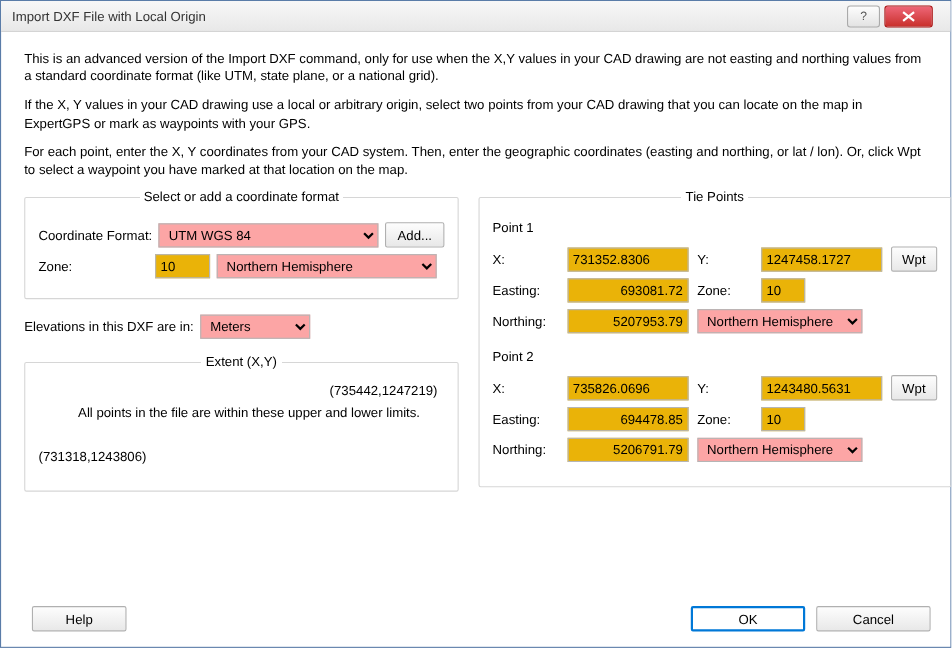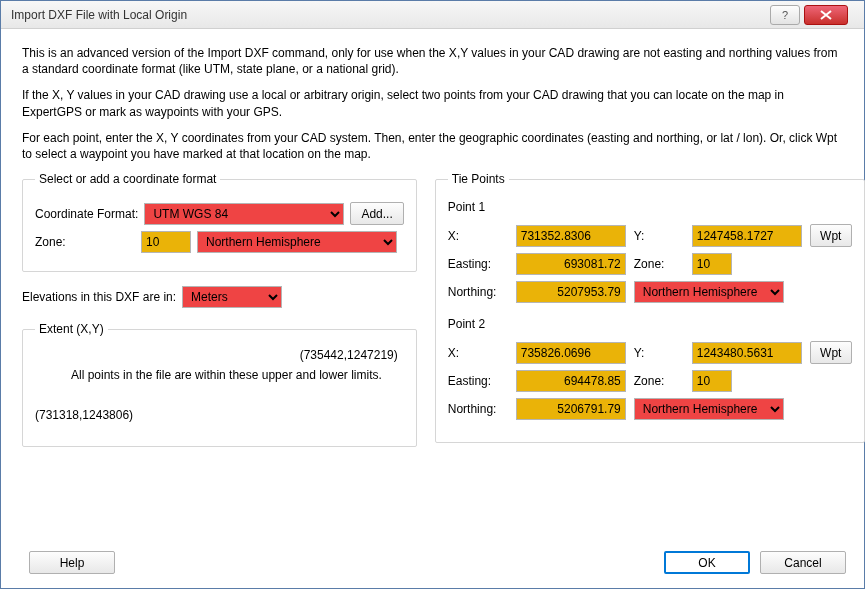--- a/index.html
+++ b/index.html
@@ -71,57 +71,58 @@
   .right { flex: 1; }
   fieldset {
     border: 1px solid #d6d6d6;
     border-radius: 2px;
     padding: 10px 12px 12px 12px;
     margin: 0 0 14px 0;
   }
   legend {
     padding: 0 4px;
     font-size: 12px;
+    text-align: center;
   }
   .row {
     display: flex;
     align-items: center;
     gap: 6px;
     margin: 6px 0;
   }
   .lbl { white-space: nowrap; }
   select, input[type=text] {
     font: inherit;
     height: 22px;
     border: 1px solid #b5b5b5;
     background: #eab308;
     padding: 1px 4px;
   }
-  select { background: #ef4444; }
+  select { background: #fca5a5; }
   .btn {
     height: 23px;
     min-width: 50px;
     padding: 0 10px;
     border: 1px solid #b0b0b0;
     background: linear-gradient(#fdfdfd,#e8e8e8);
     font: inherit;
     border-radius: 2px;
     cursor: default;
   }
   .btn-primary {
     border: 2px solid #0078d7;
     background: #fff;
   }
   .footer {
     position: absolute;
     left: 18px; right: 18px; bottom: 14px;
     display: flex;
   }
   .footer .spacer { flex: 1; }
-  .footer .btn { width: 86px; margin-left: 10px; }
+  .footer .btn { width: 104px; margin-left: 10px; }
   .tp-sub {
     margin: 4px 0 10px 0;
   }
   .tp-grid {
     display: grid;
     grid-template-columns: 60px 110px 50px 110px auto;
     gap: 6px 8px;
     align-items: center;
     margin-bottom: 6px;
   }

